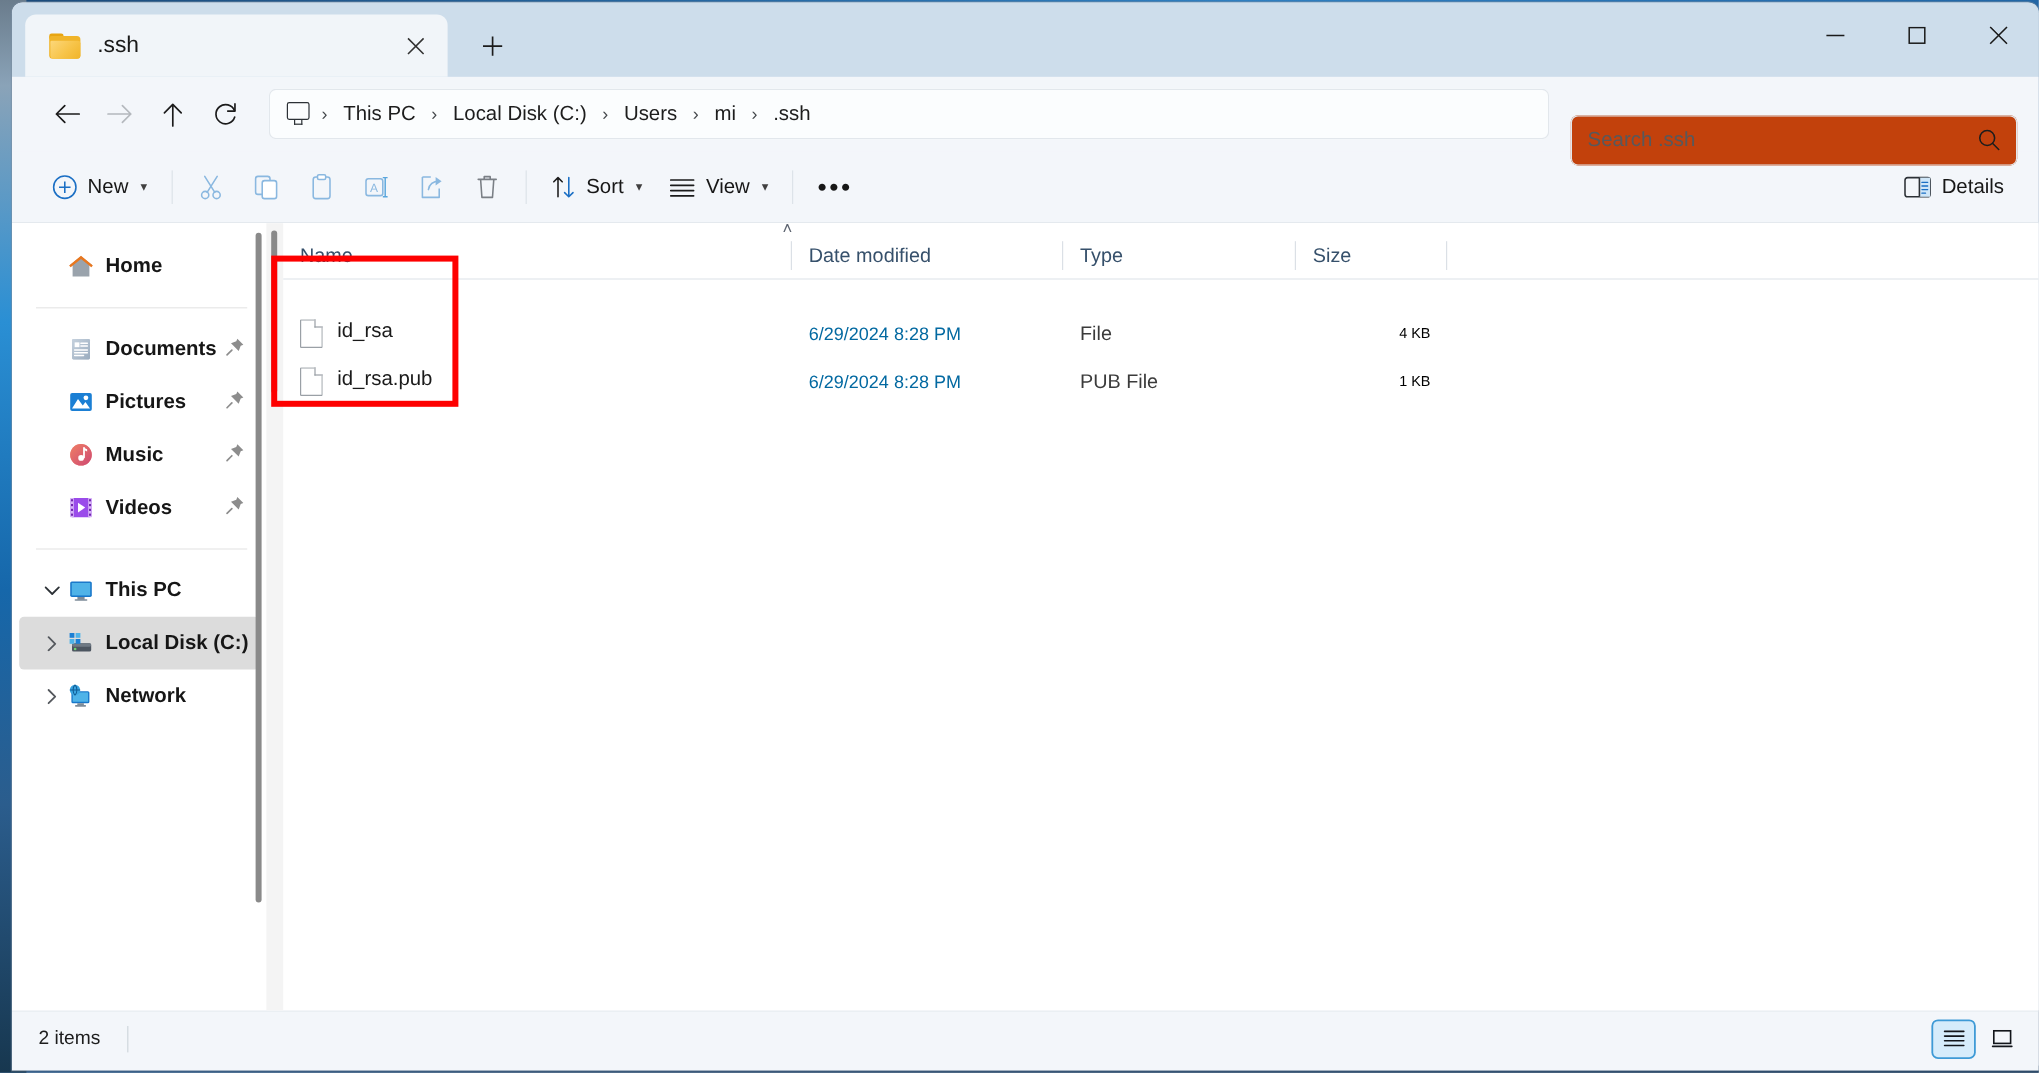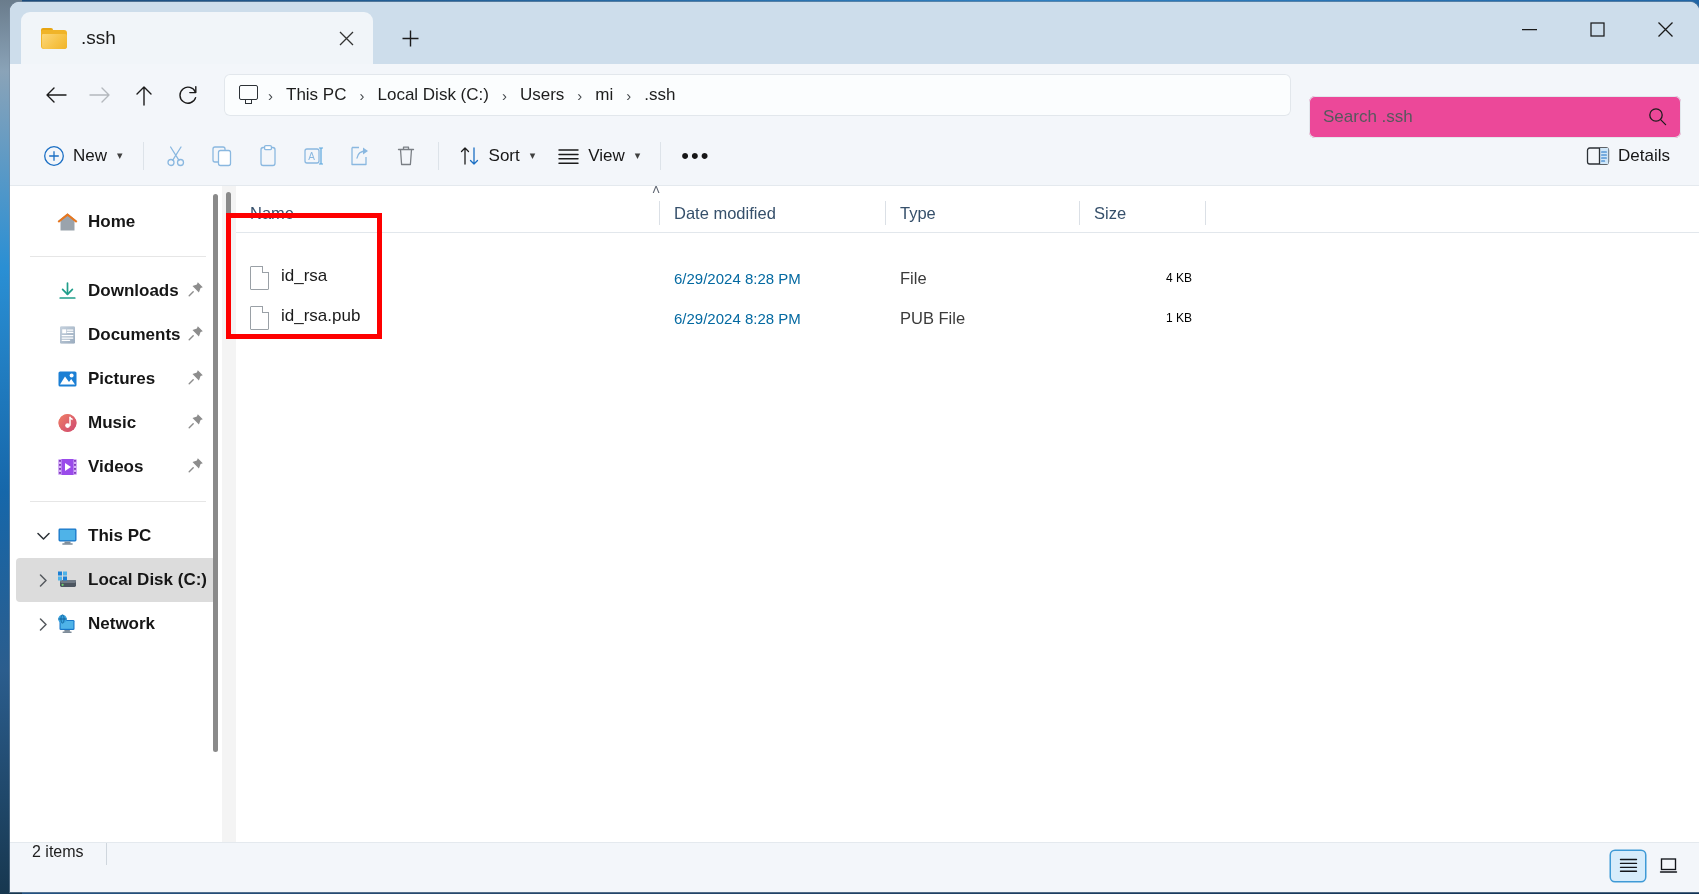--- a/index.html
+++ b/index.html
@@ -89,21 +89,21 @@
     box-shadow: inset 0 0 0 1px #e2e7ec;
   }
   .pc-icon { width: 22px; height: 20px; position: relative; margin-right: 4px; }
   .pc-icon .scr { position:absolute; left:1px; top:0; width:19px; height:15px; border:1.6px solid #2c3136; border-radius:2px; }
   .pc-icon .std { position:absolute; left:7px; top:15px; width:7px; height:4px; border-bottom:1.6px solid #2c3136; border-left:1.6px solid #2c3136; border-right:1.6px solid #2c3136;}
   .crumb {
     font-size: 17px; color: #1d1d1d; padding: 5px 9px; border-radius: 4px; white-space: nowrap;
   }
   .crumb-sep { color: #44484c; font-size: 15px; padding: 0 4px; }
   .searchbox {
-    width: 372px; height: 42px; background: #ec4899; border-radius: 6px;
+    width: 372px; height: 42px; background: #c2410c; border-radius: 6px;
     display: flex; align-items: center; padding: 0 14px;
     box-shadow: inset 0 0 0 1px #e2e7ec;
     margin-top: 43px;
   }
   .searchbox input {
     border: 0; outline: 0; background: transparent; flex: 1 1 auto;
     font-size: 17px; color: #1d1d1d; font-family: inherit;
   }
   .searchbox input::placeholder { color: #56595d; }
   
@@ -192,21 +192,21 @@
     position: absolute; right: 0; top: 0; width: 7px; height: 7px;
     border-left: 1.4px solid #9aa0a6; border-bottom: 1.4px solid #9aa0a6;
     background: #ffffff;
   }
   
   .annot {
     position: absolute; border: 5px solid #fe0000; pointer-events: none;
   }
   
   .statusbar {
-    height: 46px; background: #f3f6fa; display: flex; 
+    height: 46px; background: #f3f6fa; display: flex; align-items: center;
     padding: 0 14px 0 22px; border-top: 1px solid #e4e9ee;
   }
   .status-text { font-size: 16px; color: #1d1d1d; }
   .status-sep { width: 1px; height: 22px; background: #cfd6dd; margin-left: 22px; }
   .viewtoggles { margin-left: auto; display: flex; gap: 6px; align-items: center; }
   .vt {
     width: 34px; height: 30px; border-radius: 4px;
     display: flex; align-items: center; justify-content: center;
   }
   .vt.active { background: #d6ecfb; box-shadow: 0 0 0 1.5px #3e9ad6; }
@@ -404,37 +404,20 @@
             </svg>
         </span>
         <span class="nav-label">Home</span>
         <span class="pin"></span>
       </div>
 
 
       <div class="sb-divider"></div>
 
 
-      <div class="nav-item">
-        <span class="nav-twisty"></span>
-        <span class="nav-ico">
-          <svg width="21" height="20" viewBox="0 0 21 20">
-              <path d="M10.5 2 V13" stroke="#1f9e8a" stroke-width="1.7" stroke-linecap="round"></path>
-              <path d="M5.6 8.4 L10.5 13.4 L15.4 8.4" stroke="#1f9e8a" stroke-width="1.7" fill="none" stroke-linecap="round" stroke-linejoin="round"></path>
-              <path d="M3.2 17 H17.8" stroke="#1f9e8a" stroke-width="1.7" stroke-linecap="round"></path>
-            </svg>
-        </span>
-        <span class="nav-label">Downloads</span>
-        <span class="pin">
-          <svg width="16" height="16" viewBox="0 0 16 16">
-              <path d="M9.8 1.2 L14.8 6.2 L12.6 7.1 L10.9 11.5 L4.5 5.1 L8.9 3.4 Z" fill="#8d8d8d"></path>
-              <path d="M5.2 10.8 L1.2 14.8" stroke="#8d8d8d" stroke-width="1.4" stroke-linecap="round"></path>
-            </svg>
-        </span>
-      </div>
 
       <div class="nav-item">
         <span class="nav-twisty"></span>
         <span class="nav-ico">
           <svg width="21" height="20" viewBox="0 0 21 20">
               <rect x="3" y="1.5" width="15" height="17" rx="1.2" fill="#a7b6c6"></rect>
               <rect x="3" y="1.5" width="15" height="17" rx="1.2" fill="url(#g1)" opacity=".55"></rect>
               <defs>
                 <linearGradient id="g1" x1="0" y1="0" x2="1" y2="1">
                   <stop offset="0" stop-color="#dfe8f1"></stop>

